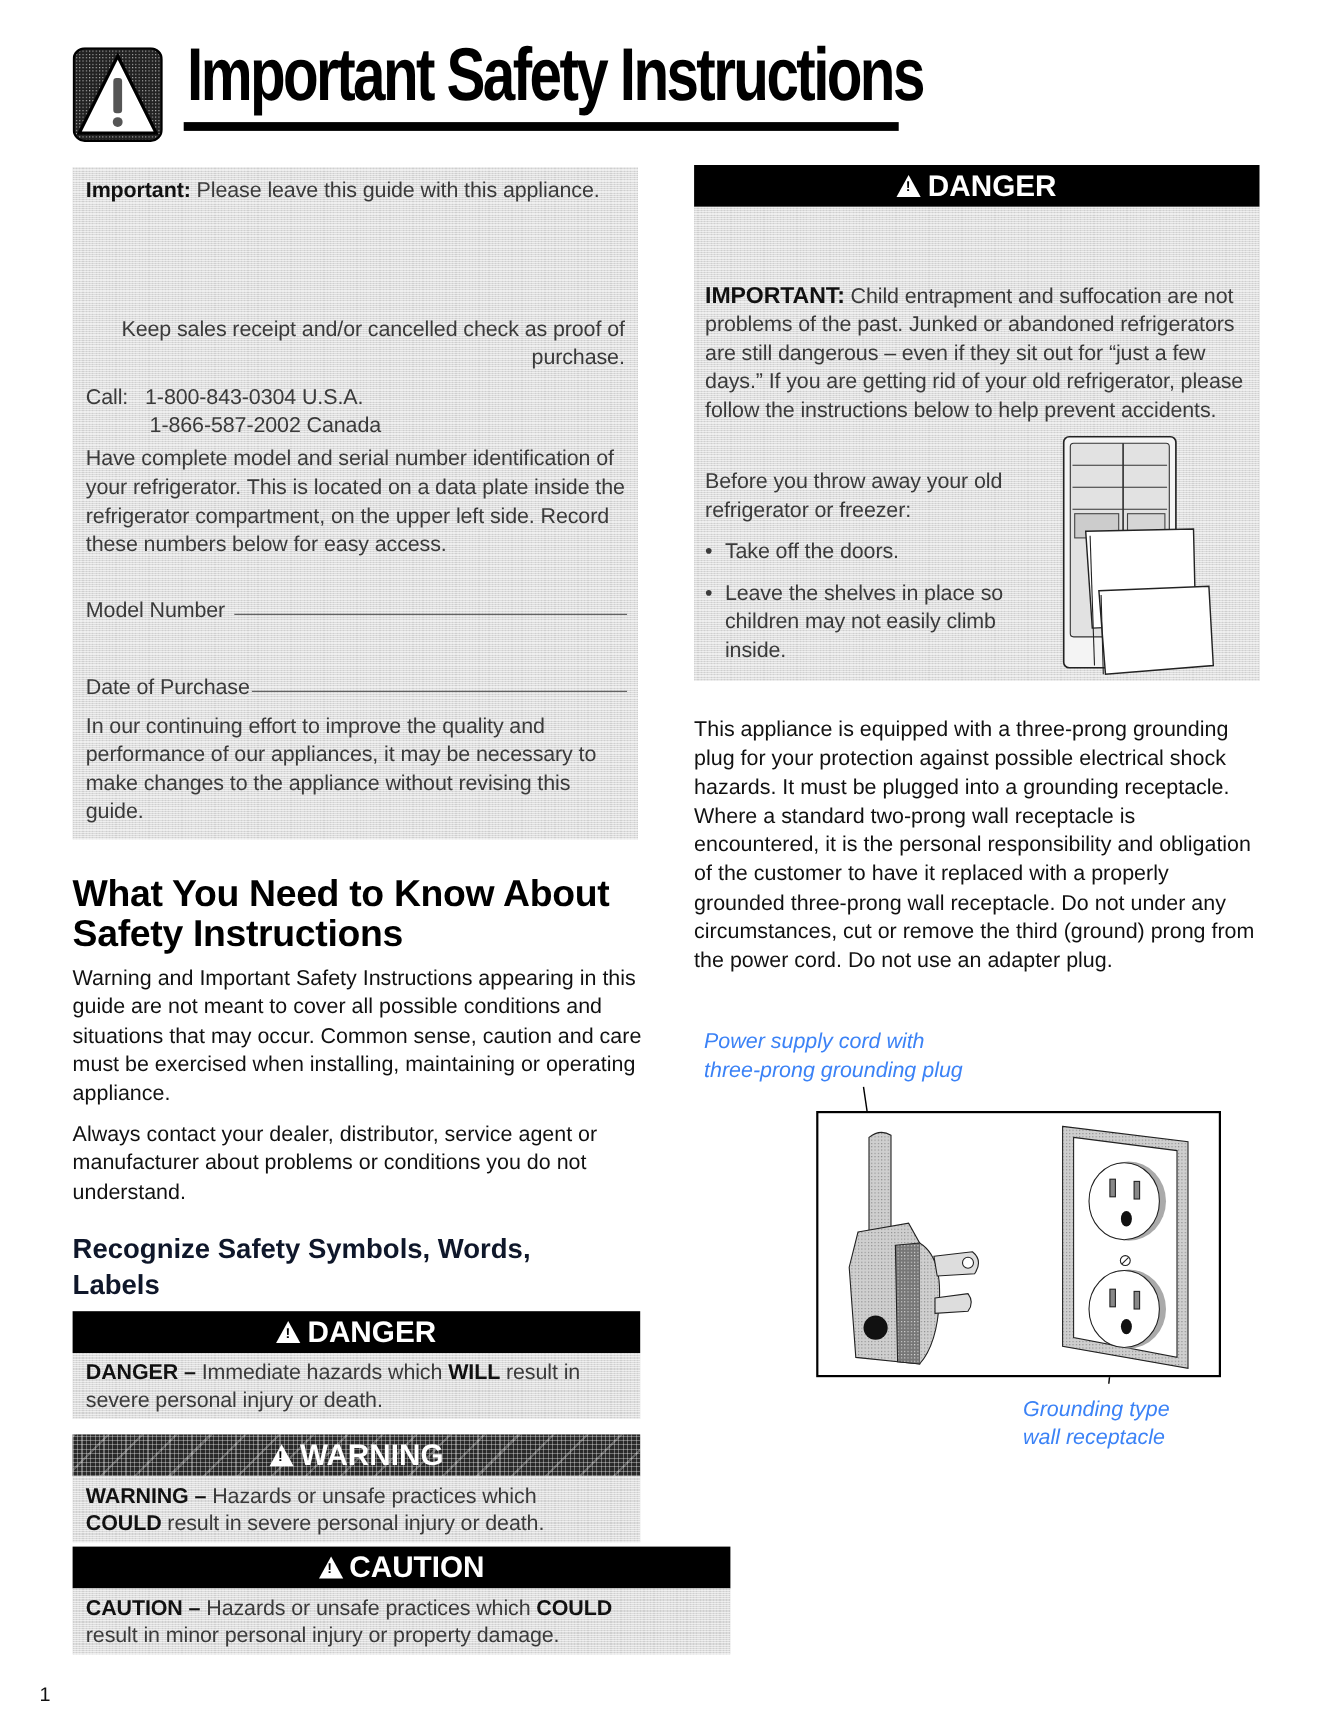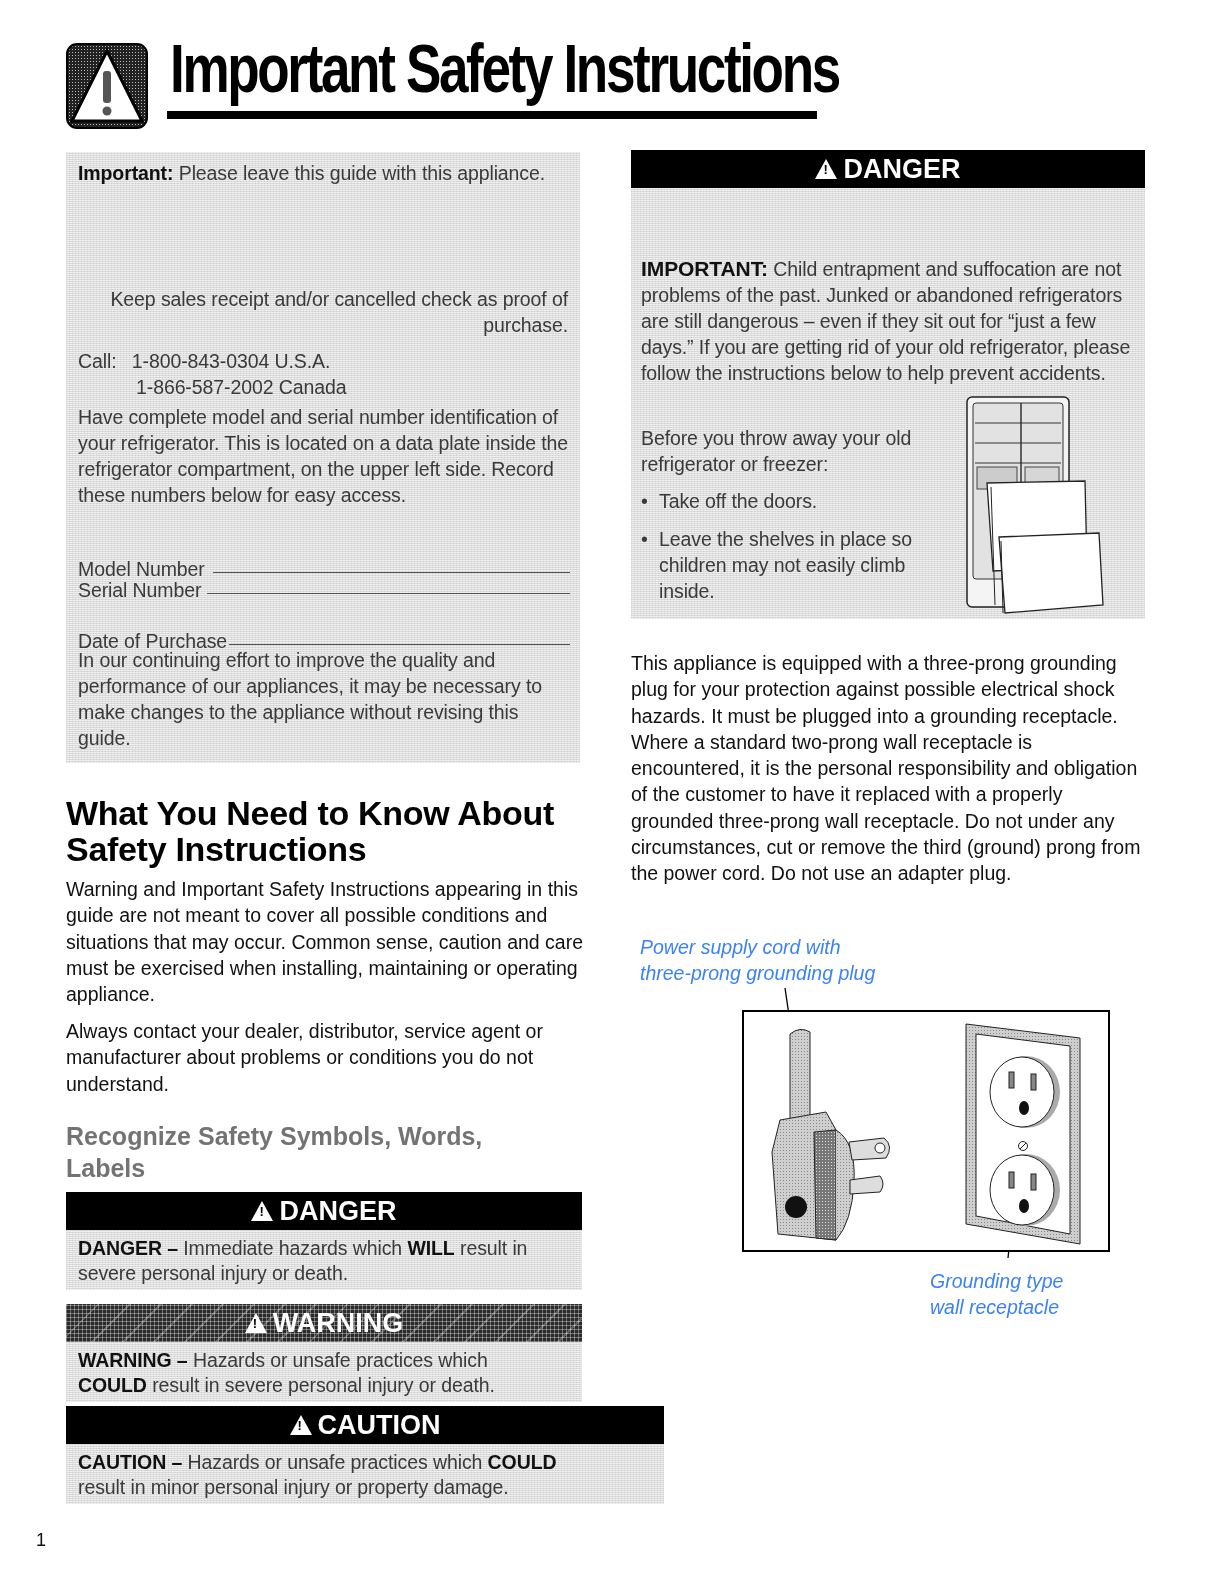--- a/index.html
+++ b/index.html
@@ -24,21 +24,21 @@
   .sign-header { background:#000; color:#fff; font-weight:bold; font-size:27px; text-align:center;
                  height:38px; line-height:38px; }
   .sign-header .tri { display:inline-block; width:0; height:0; border-left:11px solid transparent;
      border-right:11px solid transparent; border-bottom:20px solid #fff; position:relative; top:1px; margin-right:6px; }
   .sign-header .tri::after { content:"!"; position:absolute; left:-3px; top:4px; font-size:13px; color:#000; font-weight:bold; line-height:14px; }
   .warn-header { background-color:#2a2a2a;
      background-image: repeating-linear-gradient(0deg, rgba(255,255,255,0.35) 0 1px, transparent 1px 4px),
                        repeating-linear-gradient(90deg, rgba(255,255,255,0.35) 0 1px, transparent 1px 4px),
                        repeating-linear-gradient(135deg, rgba(255,255,255,0.25) 0 2px, transparent 2px 22px); }
   .h2 { font-weight:bold; font-size:34px; line-height:36px; color:#000; letter-spacing:-0.3px; }
-  .h3 { font-weight:bold; font-size:25px; line-height:32px; color:#737373; }
+  .h3 { font-weight:bold; font-size:25px; line-height:32px; color:#0f172a; }
   .body-text { font-size:19.5px; line-height:26.3px; color:#111; }
   .fill-line { display:inline-block; border-bottom:1.5px solid #555; vertical-align:baseline; height:16px; }
   .caption { font-size:19.5px; line-height:26px; color:#3b82f6; text-align:left;font-style:italic; }
 </style>
 </head>
 <body>
 
 <div class="abs title-icon">
   <svg width="82" height="86" viewBox="0 0 82 86">
     <defs>
@@ -61,29 +61,25 @@
     <b>Important:</b>
     <span>Please leave this guide with this appliance.</span>
   </div>
   <div class="abs shade-text" style="left:12px; top:134px; width:490px;text-align:right;">Keep sales receipt and/or cancelled check as proof of purchase.</div>
   <div class="abs shade-text" style="left:12px; top:196px; width:490px;">
     <span>Call:</span>
     <span style="margin-left:10px">1-800-843-0304 U.S.A.</span><br>
     <span style="margin-left:58px">1-866-587-2002 Canada</span>
   </div>
   <div class="abs shade-text" style="left:12px; top:252px; width:500px;">Have complete model and serial number identification of your refrigerator. This is located on a data plate inside the refrigerator compartment, on the upper left side. Record these numbers below for easy access.</div>
-  <div class="abs shade-text" style="left:12px; top:404px; width:492px; display:flex;text-align:center;">
+  <div class="abs shade-text" style="left:12px; top:390px; width:492px; display:flex;text-align:center;">
     <span>Model Number</span>
     <span class="fill-line" style="flex:1; margin-left:8px;"></span>
   </div>
-  <div class="abs shade-text" style="left:12px; top:425px; width:492px; display:flex;">
-    <span>Serial Number</span>
-    <span class="fill-line" style="flex:1; margin-left:6px;"></span>
-  </div>
-  <div class="abs shade-text" style="left:12px; top:460px; width:492px; display:flex;margin-top:16px;">
+  <div class="abs shade-text" style="left:12px; top:460px; width:492px; display:flex;">
     <span>Date of Purchase</span>
     <span class="fill-line" style="flex:1; margin-left:2px;"></span>
   </div>
   <div class="abs shade-text" style="left:12px; top:495px; width:492px;">In our continuing effort to improve the quality and performance of our appliances, it may be necessary to make changes to the appliance without revising this guide.</div>
 </div>
 
 <div class="abs h2" style="left:66px; top:795px; width:520px;">What You Need to Know About Safety Instructions</div>
 <div class="abs body-text" style="left:66px; top:876px; width:525px;">Warning and Important Safety Instructions appearing in this guide are not meant to cover all possible conditions and situations that may occur. Common sense, caution and care must be exercised when installing, maintaining or operating appliance.</div>
 <div class="abs body-text" style="left:66px; top:1018px; width:525px;">Always contact your dealer, distributor, service agent or manufacturer about problems or conditions you do not understand.</div>
 

